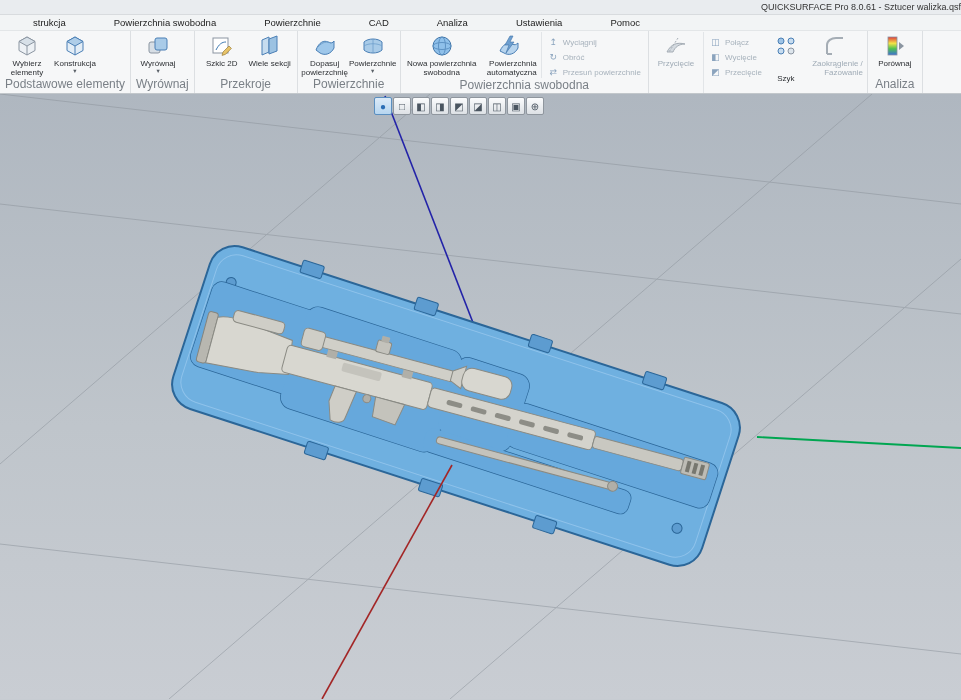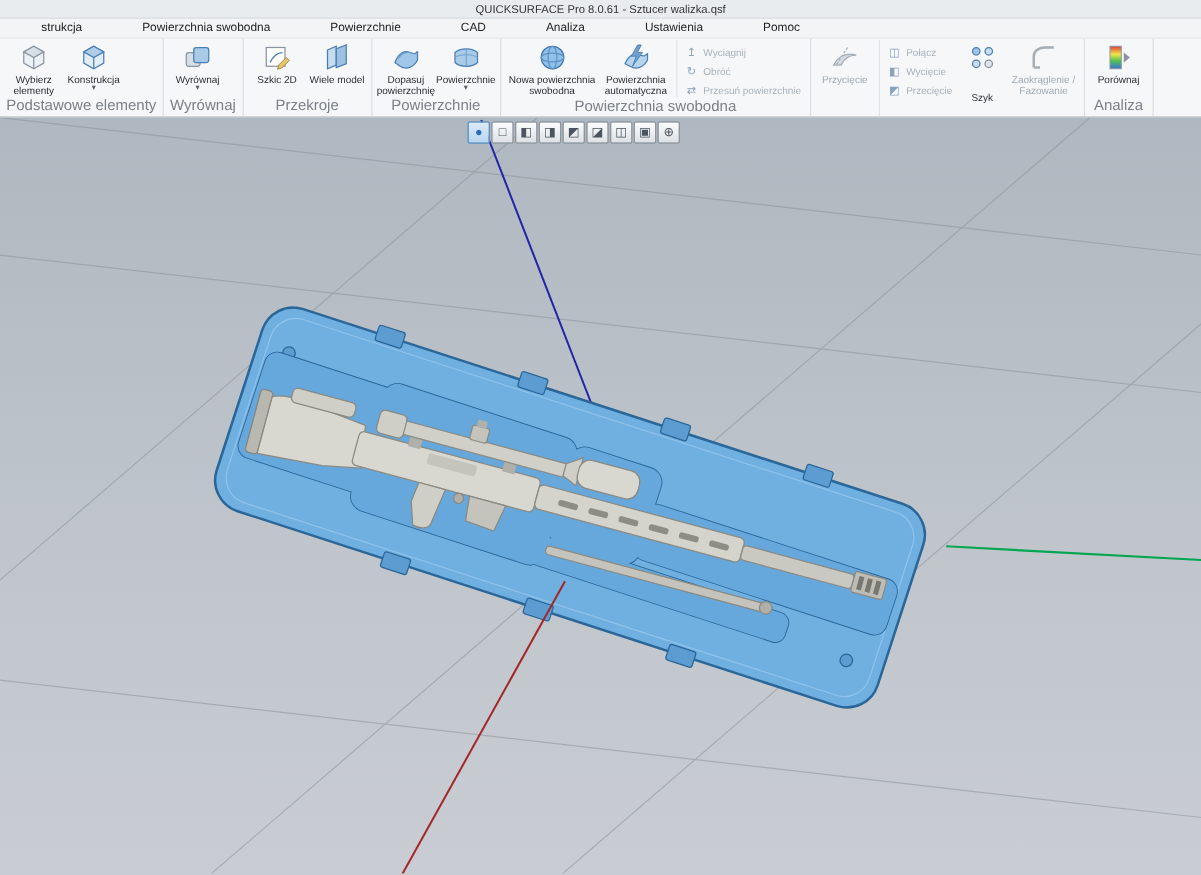--- a/index.html
+++ b/index.html
@@ -5,21 +5,21 @@
   * { box-sizing: border-box; }
   html,body { margin:0; padding:0; }
   body {
     width:961px; height:700px; overflow:hidden;
     font-family:"Liberation Sans", sans-serif;
     background:#c7ccd2; color:#222;
   }
   
   .titlebar {
     height:15px; background:#e9ecef; border-bottom:1px solid #d8dbde;
-    display:flex; align-items:center; justify-content:center;
+    display:flex; align-items:center; justify-content:flex-end;
     font-size:9px; color:#333;
   }
   
   .menubar {
     height:16px; background:#f2f4f5; display:flex; align-items:center;
     font-size:9.5px; color:#222; border-bottom:1px solid #e3e6e8;
   }
   .menu-item { padding:0 9px; cursor:default; white-space:nowrap;margin-left:30px; }
   .menu-item:first-child { padding-left:3px; }
   
@@ -35,21 +35,21 @@
   .group-label {
     font-size:12px; color:#7a8087; text-align:center;
     padding:0 2px 2px; white-space:nowrap;
   }
   .big-btn {
     width:48px; display:flex; flex-direction:column; align-items:center;
     padding:2px 1px 0; font-size:8px; color:#2c2f33; text-align:center;
     line-height:1.15; cursor:default; border-radius:2px;
   }
   .big-btn.w74 { width:76px; }
-  .big-btn.w58 { width:58px; }
+  .big-btn.w58 { width:58px;text-align:right; }
   .big-btn.w40 { width:40px;gap:15px; }
   .big-btn .icon { width:24px; height:24px; margin-bottom:1px; flex:none; }
   .big-btn.disabled { color:#9fabb6; }
   .caret { font-size:6.5px; color:#5a6168; line-height:1; }
   .small-stack {
     display:flex; flex-direction:column; gap:3px; padding:4px 4px 0 6px;
     border-left:1px solid #e2e5e8; margin-left:3px; align-self:stretch;
   }
   .small-btn {
     display:flex; align-items:center; gap:4px; font-size:8px;
@@ -149,21 +149,21 @@
         </span>
         <span>Szkic 2D</span>
       </div>
       <div class="big-btn">
         <span class="icon">
           <svg viewBox="0 0 24 24">
               <path d="M4 6l7-3v15l-7 3z" fill="#c6dcef" stroke="#4a7fb5"></path>
               <path d="M11 5l8-3v15l-8 3z" fill="#9cc2e2" stroke="#4a7fb5"></path>
             </svg>
         </span>
-        <span>Wiele model</span>
+        <span>Wiele sekcji</span>
       </div>
     </div>
     <div class="group-label">Przekroje</div>
   </div>
 
   <div class="ribbon-group">
     <div class="group-content">
       <div class="big-btn">
         <span class="icon">
           <svg viewBox="0 0 24 24">

